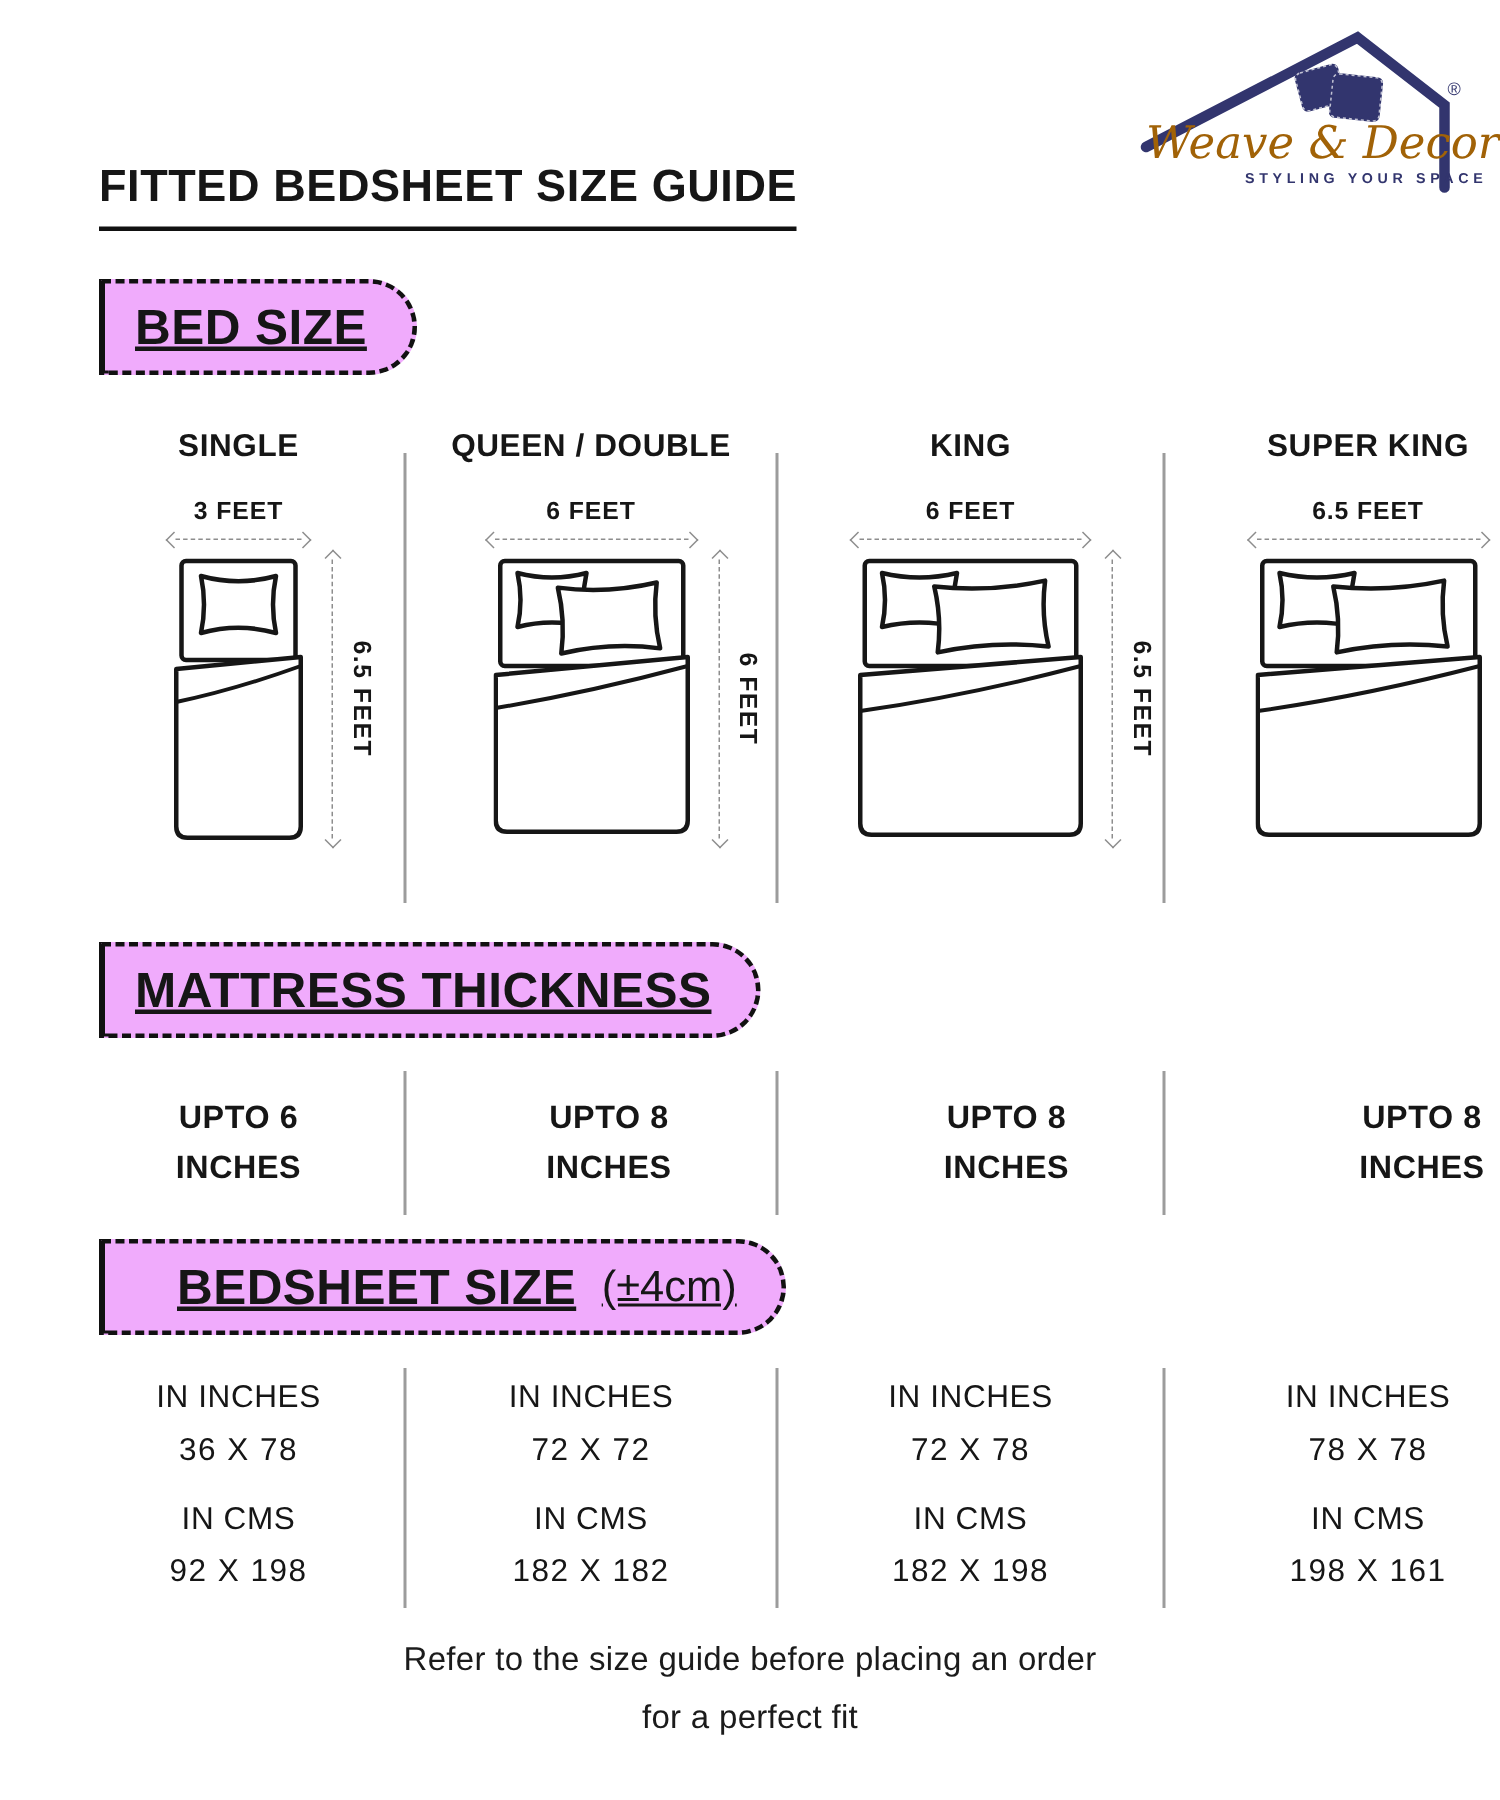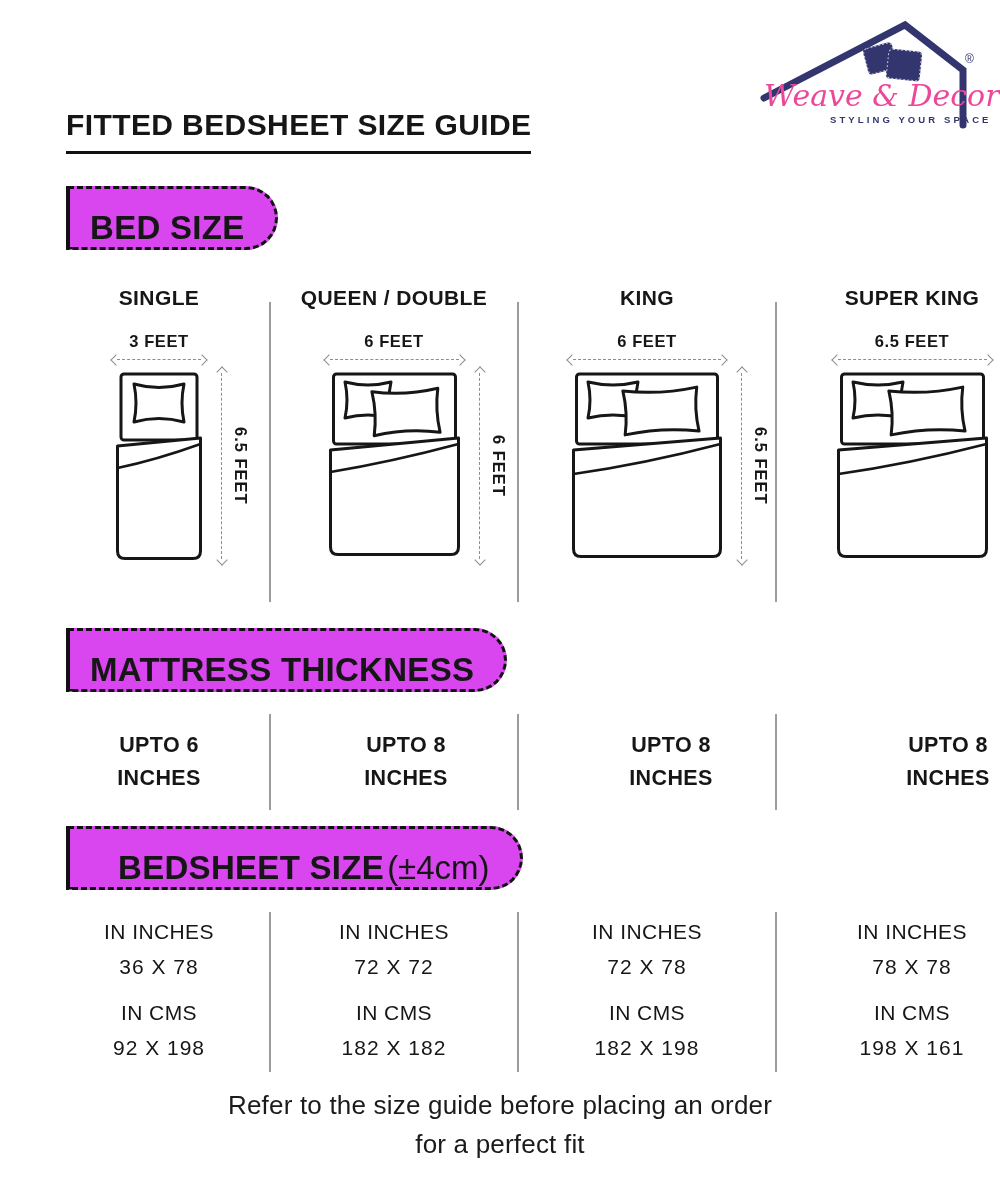--- a/index.html
+++ b/index.html
@@ -12,42 +12,42 @@
   .page-title{
     position:absolute;left:66px;top:108px;margin:0;
     font-size:30px;font-weight:800;letter-spacing:.4px;
     padding-bottom:9px;border-bottom:3.5px solid #111;
   }
   .logo{position:absolute;left:722px;top:10px;width:268px;height:120px;}
   .logo svg{position:absolute;left:0;top:0;}
   .logo-name{
     position:absolute;left:42px;top:68px;width:200px;text-align:left;
     font-family:"DejaVu Serif", serif;font-style:italic;
-    font-size:30px;color:#ec4899;white-space:nowrap;
+    font-size:30px;color:#a16207;white-space:nowrap;
   }
   .logo-tagline{
     position:absolute;left:108px;top:104px;
     font-size:9.5px;font-weight:700;letter-spacing:3.1px;color:#32356E;white-space:nowrap;
   }
   .logo-reg{
     position:absolute;left:243px;top:42px;font-size:12px;color:#32356E;font-weight:400;
   }
 
   
   .badge{
-    position:absolute;left:66px;display:inline-flex;align-items:flex-end;
+    position:absolute;left:66px;display:inline-flex;align-items:center;
     height:58px;padding:0 30px 0 20px;
     border:3.5px dashed #111;border-left:4px solid #111;
-    border-radius:0 32px 32px 0;background:#d946ef;
-    font-size:33px;font-weight:800;letter-spacing:.3px;white-space:nowrap;
+    border-radius:0 32px 32px 0;background:#f0abfc;
+    font-size:33px;font-weight:800;letter-spacing:.3px;white-space:nowrap;text-decoration:underline;
   }
   .badge-bedsize{top:186px;}
   .badge-mattress{top:628px;}
   .badge-bedsheet{top:826px;padding-left:48px;}
-  .badge .tolerance{font-weight:400;font-size:33px;margin-left:3px;letter-spacing:0;}
+  .badge .tolerance{font-weight:400;font-size:29px;margin-left:17px;letter-spacing:0;}
 
   
   .grid{
     position:absolute;left:0;width:1000px;
     display:grid;grid-template-columns:222px 248px 258px 272px;margin-left:48px;
   }
   .vline{position:absolute;width:1.5px;background:#9c9c9c;}
   .bed-grid{top:284px;height:330px;}
   .bed-grid .vline{top:18px;height:300px;}
   .bed-grid .vline.v1{left:221px;}
@@ -92,21 +92,21 @@
   .sheet-grid .vline.v1{left:221px;}
   .sheet-grid .vline.v2{left:469px;}
   .sheet-grid .vline.v3{left:727px;}
   .sheet-label{font-size:21px;letter-spacing:.4px;margin-top:12px;}
   .sheet-value{font-size:21px;letter-spacing:1px;margin-top:11px;text-align:center;}
   .sheet-label.second{margin-top:22px;}
 
   
   .footer{
     position:absolute;left:0;top:1086px;width:1000px;text-align:center;
-    font-size:26px;font-weight:400;line-height:39px;color:#1b1b1b;letter-spacing:.2px;
+    font-size:22px;font-weight:400;line-height:39px;color:#1b1b1b;letter-spacing:.2px;
   }
 </style>
 </head>
 <body>
 
 <div class="page">
 
   <h1 class="page-title">FITTED BEDSHEET SIZE GUIDE</h1>
 
   <div class="logo">

